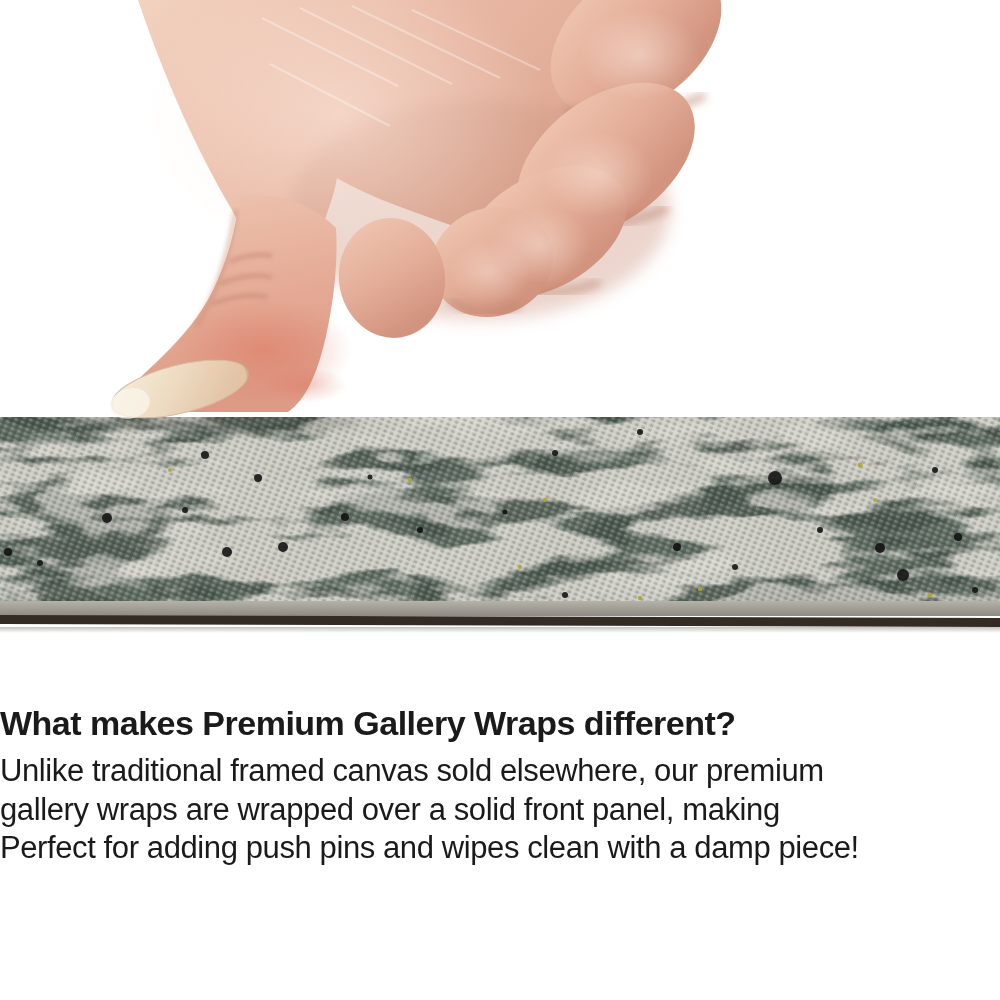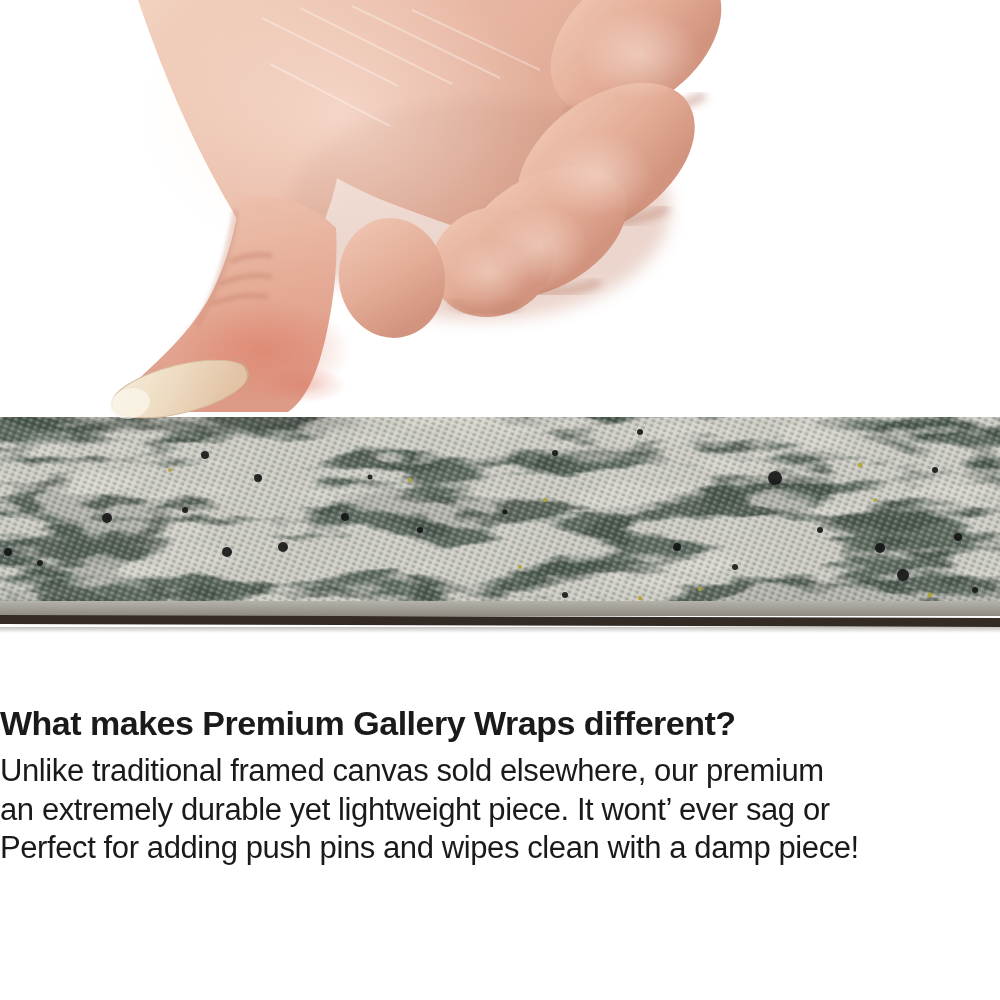--- a/index.html
+++ b/index.html
@@ -234,16 +234,16 @@
           <ellipse cx="128" cy="391" rx="20" ry="15" fill="rgba(250,245,232,0.8)"></ellipse>
           <path d="M243,373 Q257,389 243,405" stroke="#cf9e84" stroke-width="3" fill="none" opacity="0.6"></path>
         </g>
       </svg>
     </div>
   </div>
 
   <section class="copy">
     <h1>What makes Premium Gallery Wraps different?</h1>
     <p>Unlike traditional framed canvas sold elsewhere, our premium</p>
-    <p>an extremely durable yet lightweight piece. It wont’ ever sag or</p>
+    <p>gallery wraps are wrapped over a solid front panel, making</p>
     <p>Perfect for adding push pins and wipes clean with a damp piece!</p>
   </section>
 </div>
 
 </body></html>

